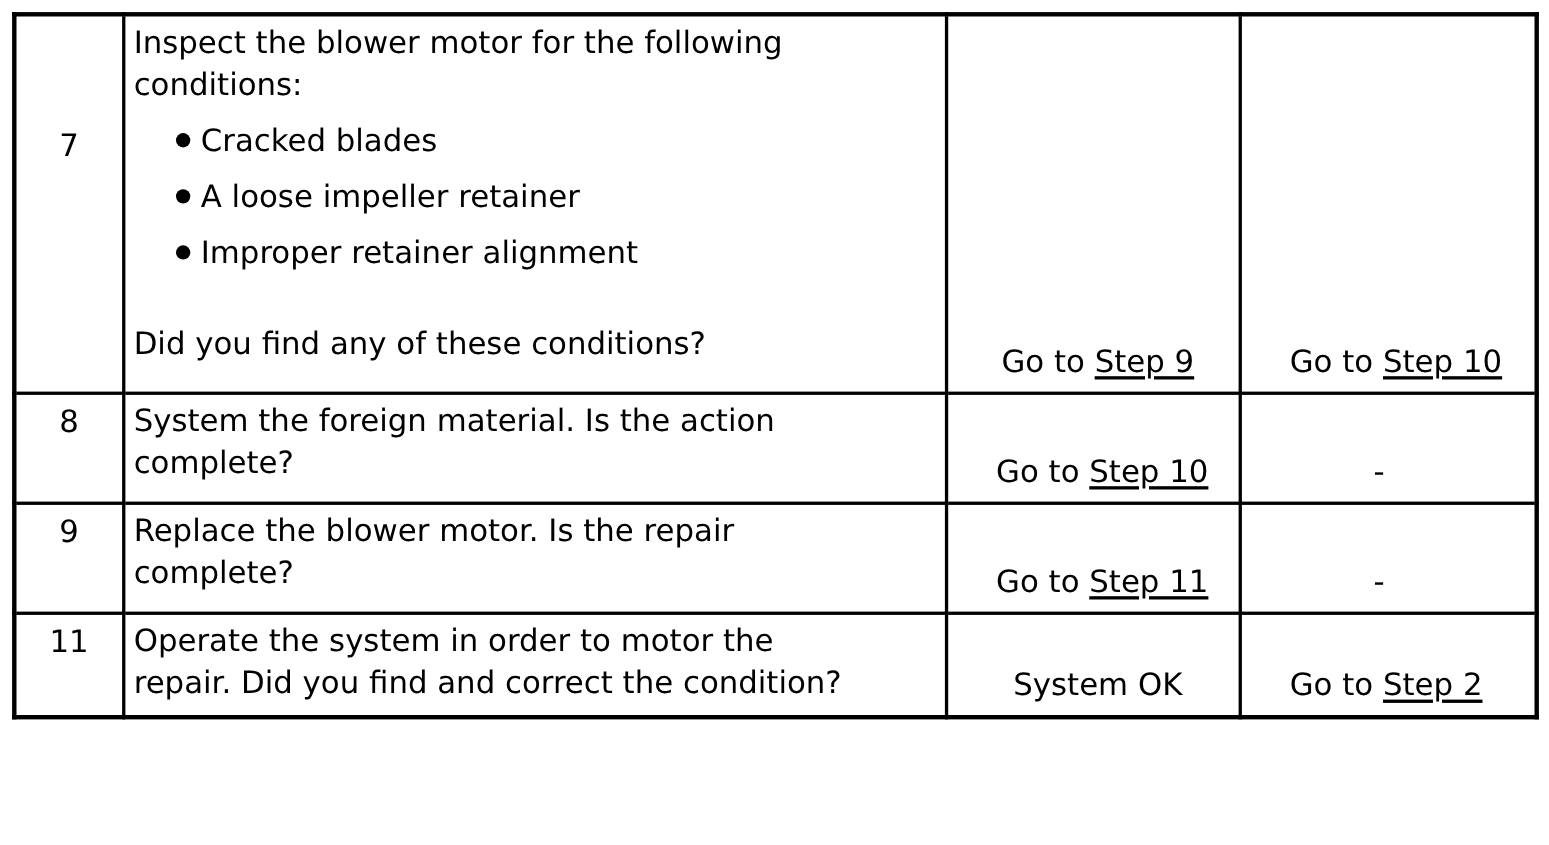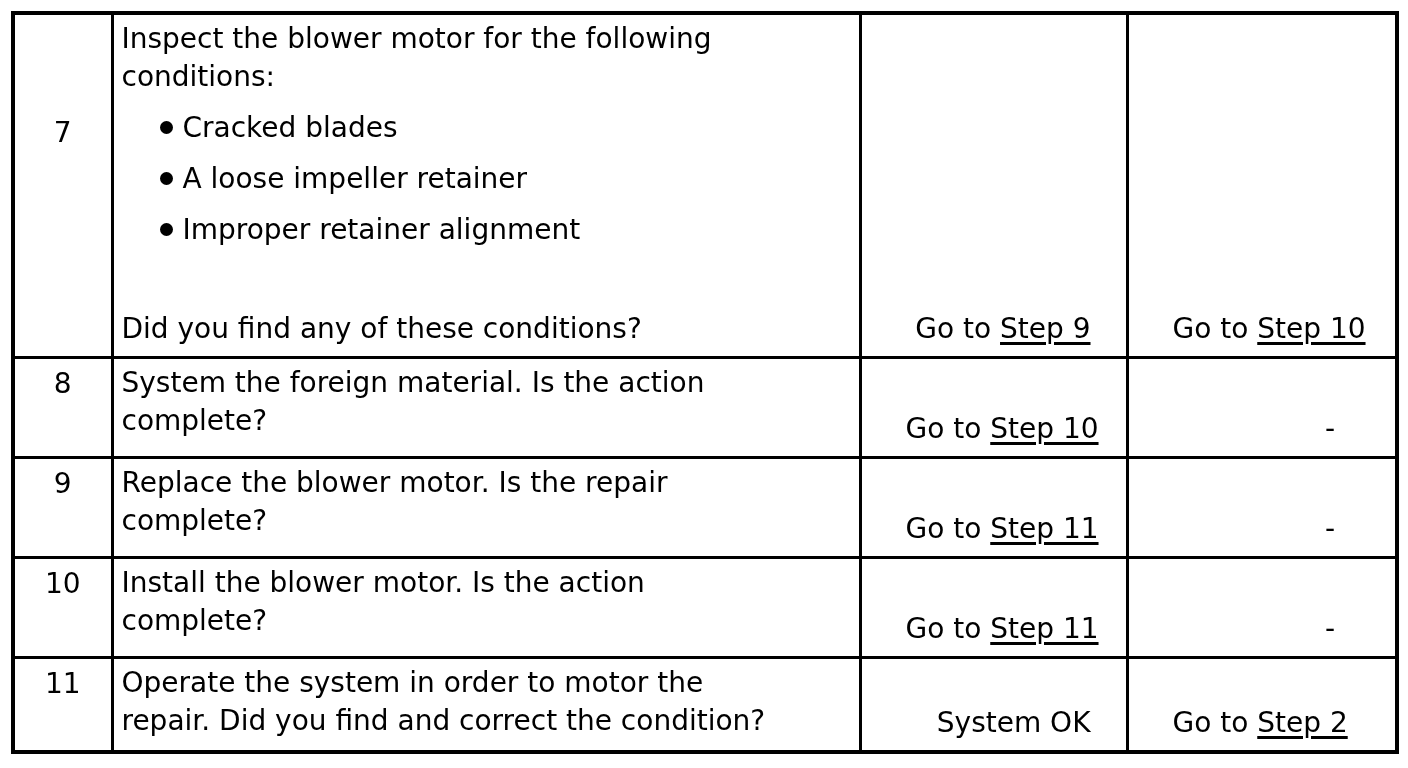--- a/index.html
+++ b/index.html
@@ -59,27 +59,27 @@
     height: 13px;
     border-radius: 50%;
     background: #000;
     margin-top: 12px;
     flex: none;
   }
   .btxt { margin-left: 10px; }
   .question {
     position: absolute;
     left: 8px;
-    bottom: 8px;
+    bottom: 24px;
     white-space: nowrap;
   }
 
   td.cell-goto {
     vertical-align: bottom;
-    text-align: right;
+    text-align: center;
     padding-bottom: 8px;
     white-space: nowrap;
     padding-left: 44px;
   }
   td.cell-goto.yes { padding-right: 35px; }
   td.cell-goto.no  { padding-right: 60px; }
 
   .link {
     text-decoration: underline;
     text-decoration-thickness: 3px;
@@ -152,35 +152,20 @@
       <div class="line">complete?</div>
     </td>
     <td class="cell-goto yes">
       <span>Go to </span><span class="link">Step 11</span><span></span>
     </td>
     <td class="cell-goto no">
       <span></span><span class="link"></span><span>-</span>
     </td>
   </tr>
 
-  <tr class="row-10">
-    <td class="cell-step">
-      <div>10</div>
-    </td>
-    <td class="cell-action">
-      <div class="line">Install the blower motor. Is the action</div>
-      <div class="line">complete?</div>
-    </td>
-    <td class="cell-goto yes">
-      <span>Go to </span><span class="link">Step 11</span><span></span>
-    </td>
-    <td class="cell-goto no">
-      <span></span><span class="link"></span><span>-</span>
-    </td>
-  </tr>
 
   <tr class="row-11">
     <td class="cell-step">
       <div>11</div>
     </td>
     <td class="cell-action">
       <div class="line">Operate the system in order to motor the</div>
       <div class="line">repair. Did you find and correct the condition?</div>
     </td>
     <td class="cell-goto yes">

